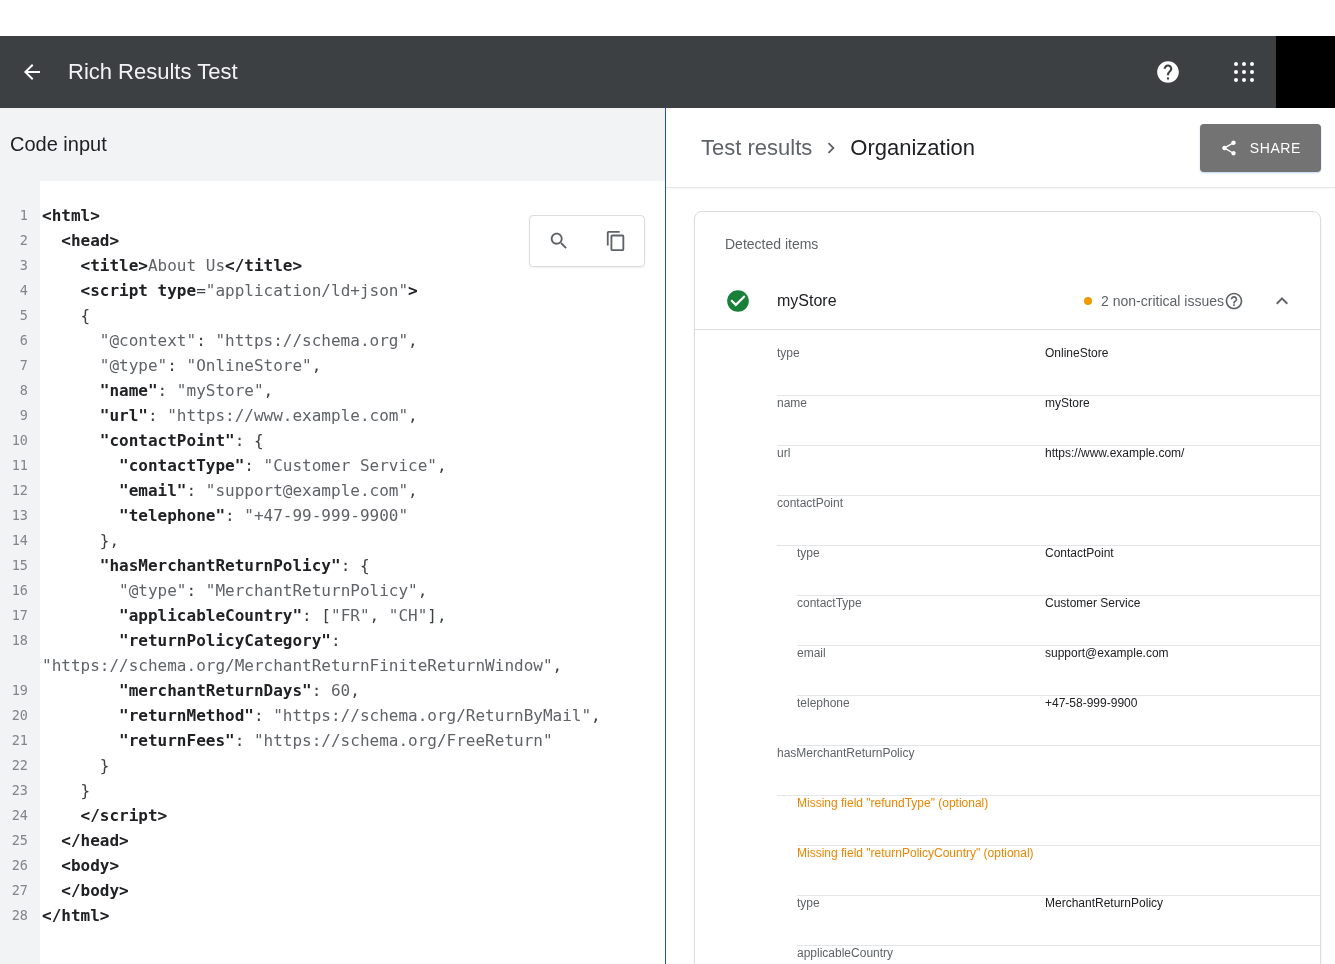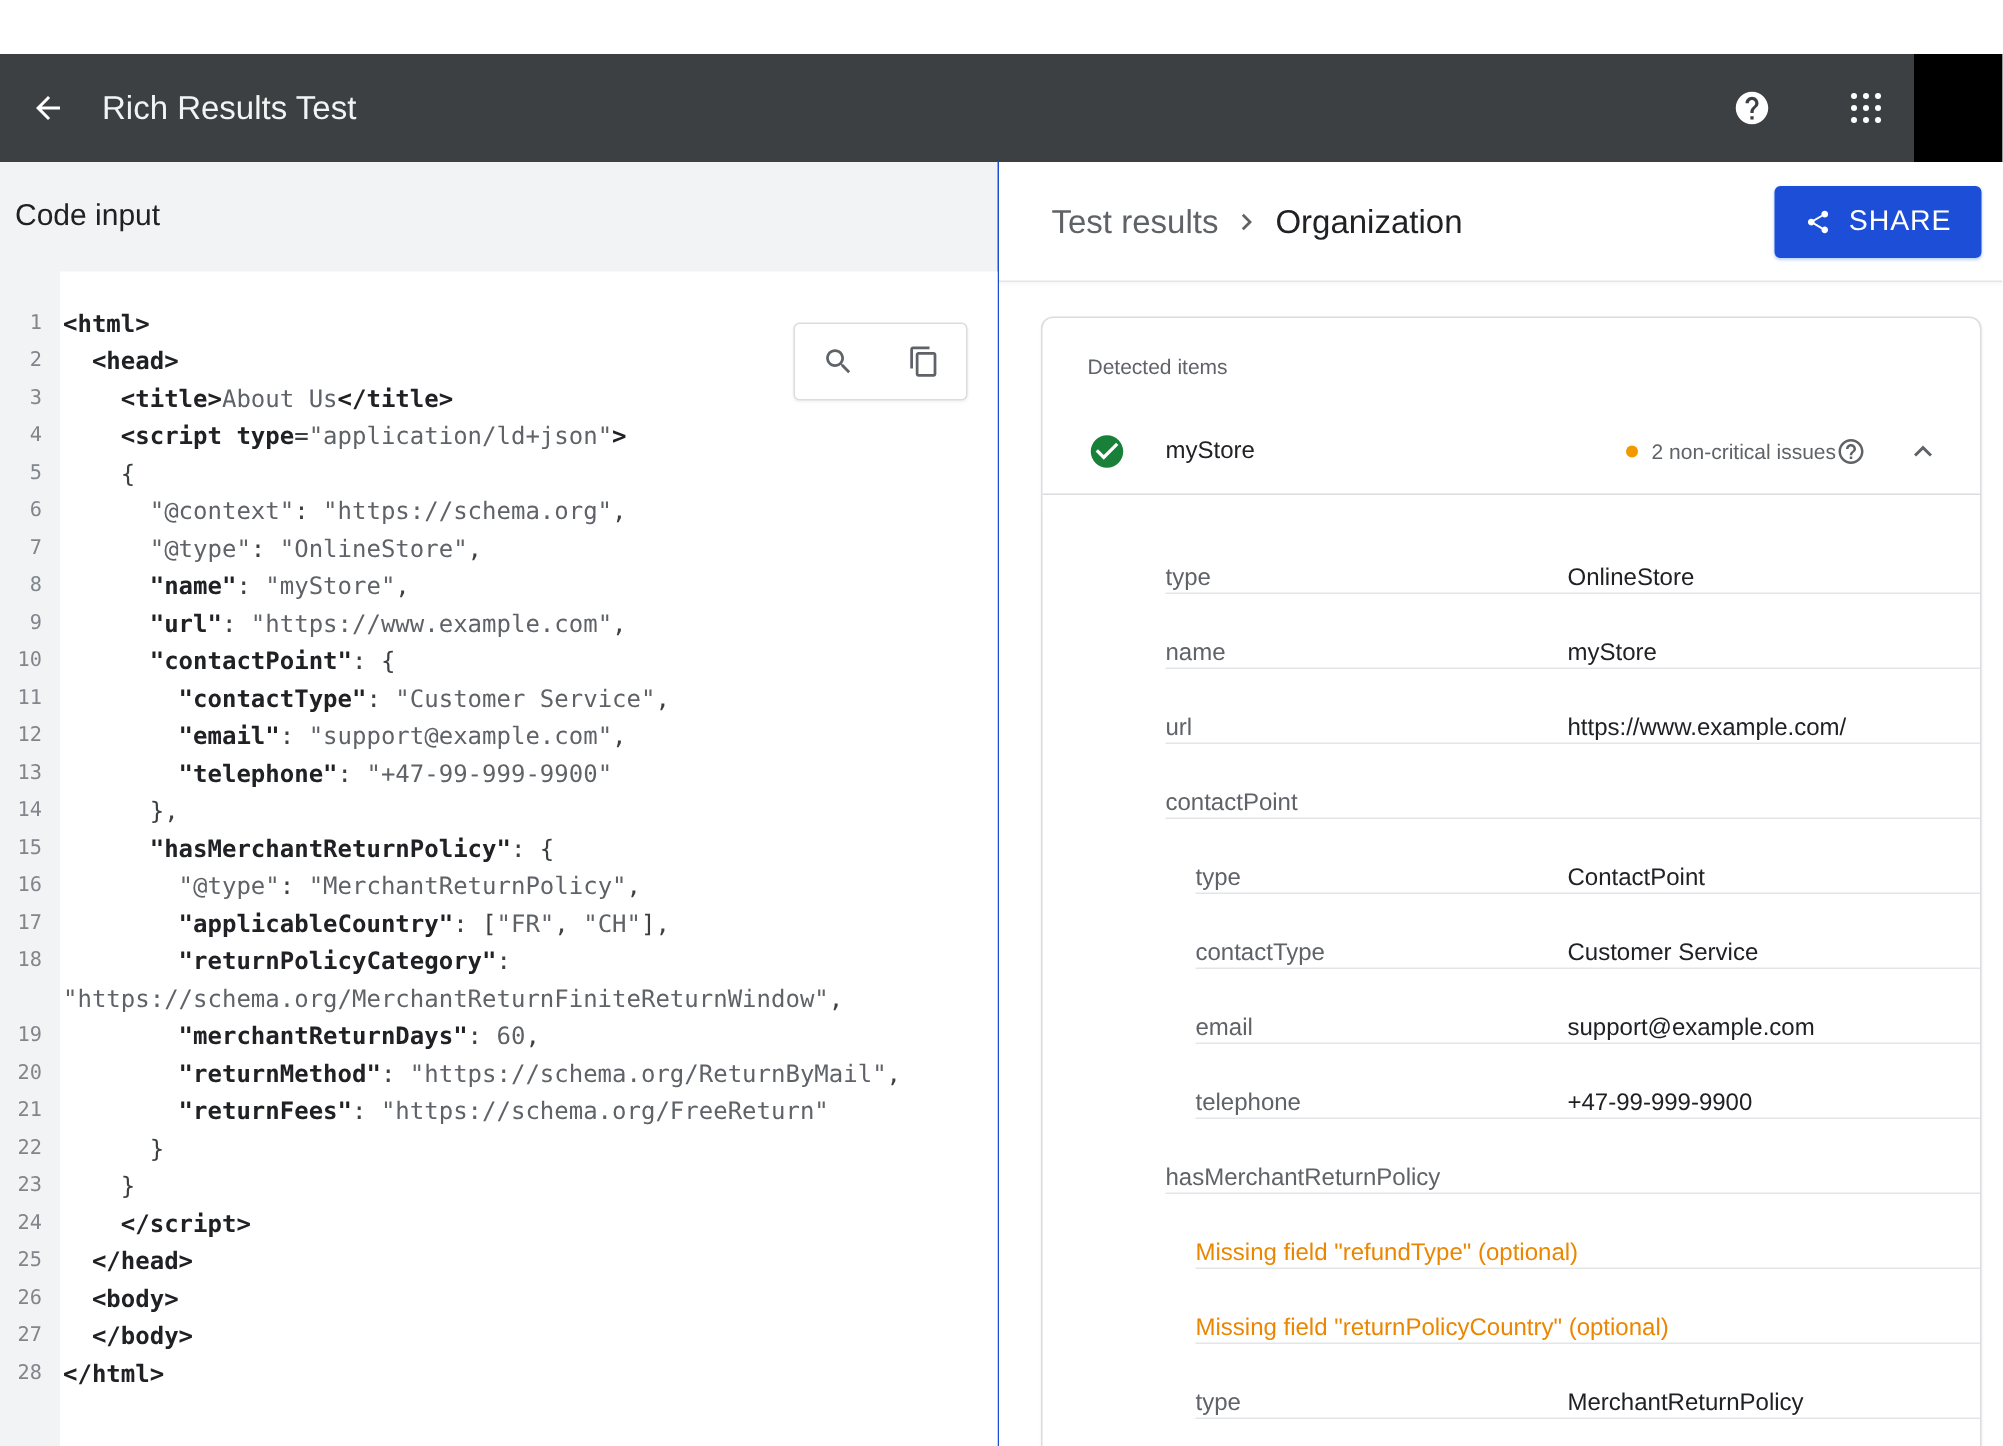--- a/index.html
+++ b/index.html
@@ -38,40 +38,40 @@
   .h-scrollbar { height: 14px; background: #f1f3f4; }
 
   
   .results-panel { flex: 1; background: #fff; border-left: 1px solid #1d4ed8; display: flex; flex-direction: column; }
   .results-header { height: 80px; display: flex; align-items: center; padding: 0 14px 0 35px; border-bottom: 1px solid #e4e6e8; box-shadow: 0 1px 2px rgba(60,64,67,.05); }
   .crumb-parent { font-size: 22px; color: #5f6368; cursor: pointer; }
   .crumb-sep { margin: 0 8px; display: flex; align-items: center; }
   .crumb-sep svg { fill: #5f6368; }
   .crumb-current { font-size: 22px; color: #202124; }
   .header-spacer { flex: 1; }
-  .share-btn { height: 48px; padding: 0 20px; background: #1d4ed8; color: #fff; border: none; border-radius: 4px; font-family: "Liberation Sans", sans-serif;
-    font-size: 19px; font-weight: 500; letter-spacing: .6px; display: flex; align-items: center; gap: 12px; cursor: pointer; box-shadow: 0 1px 2px rgba(26,115,232,.3); }
+  .share-btn { height: 48px; padding: 0 20px; background: #737373; color: #fff; border: none; border-radius: 4px; font-family: "Liberation Sans", sans-serif;
+    font-size: 14px; font-weight: 500; letter-spacing: .6px; display: flex; align-items: center; gap: 12px; cursor: pointer; box-shadow: 0 1px 2px rgba(26,115,232,.3); }
   .share-btn svg { fill: #fff; }
 
   .results-body { flex: 1; padding: 23px 14px 0 28px; overflow: hidden; }
   .card { background: #fff; border: 1px solid #dadce0; border-radius: 8px; min-height: 920px; box-shadow: 0 1px 2px rgba(60,64,67,.08); overflow: hidden; }
   .card-top { padding: 24px 26px 16px 30px; }
   .detected-label { font-size: 14px; color: #5f6368; margin-bottom: 20px; }
   .entity-row { display: flex; align-items: center; height: 58px; margin: 0 -26px 0 -30px; padding: 0 26px 0 30px; border-bottom: 1px solid #dadce0; cursor: pointer; }
   .entity-check { flex: none; display: flex; margin-right: 26px; }
   .entity-name { font-size: 16px; font-weight: 500; color: #202124; flex: 1; }
   .issues-cluster { display: flex; align-items: center; }
   .issue-dot { width: 8px; height: 8px; border-radius: 50%; background: #f29900; margin-right: 9px; }
   .issues-text { font-size: 14px; color: #5f6368; }
   .issues-help { display: flex; margin-right: 26px; cursor: pointer; }
   .issues-help svg, .collapse-icon svg { fill: #5f6368; }
   .collapse-icon { display: flex; cursor: pointer; }
 
   .detail-rows { }
-  .detail-row { height: 50px; display: flex; align-items: flex-end; border-bottom: 1px solid #e3e5e8; font-size: 16px; }
+  .detail-row { height: 50px; display: flex; align-items: flex-start; border-bottom: 1px solid #e3e5e8; font-size: 12px; }
   .detail-row.ind0 { margin-left: 82px; }
   .detail-row.ind1 { margin-left: 102px; }
   .d-label { color: #5f6368; }
   .ind0 .d-label { width: 268px; flex: none; }
   .ind1 .d-label { width: 248px; flex: none; }
   .d-value { color: #202124; }
   .warn-text { color: #ea8600; }
 </style>
 </head>
 <body>
@@ -321,21 +321,21 @@
             <div class="detail-row ind1">
               <span class="d-label">contactType</span>
               <span class="d-value">Customer Service</span>
             </div>
             <div class="detail-row ind1">
               <span class="d-label">email</span>
               <span class="d-value">support@example.com</span>
             </div>
             <div class="detail-row ind1">
               <span class="d-label">telephone</span>
-              <span class="d-value">+47-99-999-9900</span>
+              <span class="d-value">+47-58-999-9900</span>
             </div>
             <div class="detail-row ind0">
               <span class="d-label">hasMerchantReturnPolicy</span>
             </div>
             <div class="detail-row ind1">
               <span class="warn-text">Missing field "refundType" (optional)</span>
             </div>
             <div class="detail-row ind1">
               <span class="warn-text">Missing field "returnPolicyCountry" (optional)</span>
             </div>

